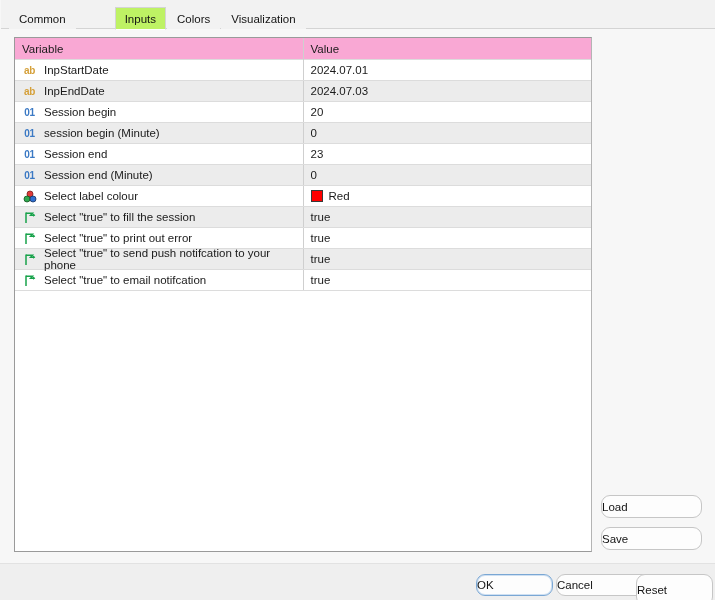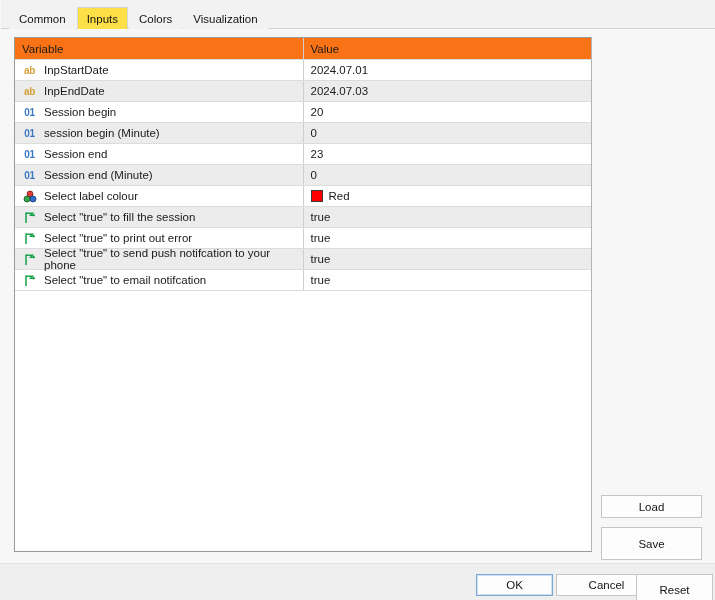--- a/index.html
+++ b/index.html
@@ -43,28 +43,29 @@
     color: #141414;
     background: #f2f2f2;
     border: 1px solid transparent;
     border-bottom: none;
     box-sizing: border-box;
     white-space: nowrap;
     cursor: default;
     margin-right: 1px;
   }
   .tab.selected {
-    background: #fde047;
+    background: #bef264;
     border: 1px solid #d4d4d4;
     border-bottom: 1px solid #ffffff;
     height: 23px;
     line-height: 22px;
     position: relative;
     z-index: 3;
     margin-bottom: -1px;
+    margin-left: 38px;
   }
 
   
   .panel {
     position: absolute;
     left: 14px;
     top: 37px;
     width: 578px;
     height: 515px;
     background: #ffffff;
@@ -81,21 +82,21 @@
   .grid col.c1 { width: 288px; }
   .grid col.c2 { width: 288px; }
 
   .grid th {
     text-align: left;
     font-weight: normal;
     font-size: 11.5px;
     color: #1a1a1a;
     height: 21px;
     padding: 0 0 0 7px;
-    background: #f97316;
+    background: #f9a8d4;
     border-right: 1px solid #cfcfcf;
     vertical-align: middle;
   }
   .grid th:last-child { border-right: none; }
 
   .grid td {
     height: 21px;
     padding: 0;
     font-size: 11.5px;
     color: #1a1a1a;
@@ -147,43 +148,43 @@
     border: 1px solid #3a3a3a;
     margin-right: 6px;
     box-sizing: border-box;
     display: inline-block;
   }
 
   
   .btn {
     background: #fdfdfd;
     border: 1px solid #c6c6c6;
-    border-radius: 0;
+    border-radius: 9px;
     font-family: "Liberation Sans", sans-serif;
     font-size: 11.5px;
     color: #141414;
-    text-align: center;
+    text-align: left;
     cursor: default;
     box-sizing: border-box;
     padding: 0;
   }
 
   #load-button {
     position: absolute;
     left: 601px;
     top: 495px;
     width: 101px;
     height: 23px;
   }
   #save-button {
     position: absolute;
     left: 601px;
     top: 527px;
     width: 101px;
-    height: 33px;
+    height: 23px;
   }
 
   
   .bottombar {
     position: absolute;
     left: 0;
     top: 563px;
     width: 715px;
     height: 37px;
     background: #efefef;

